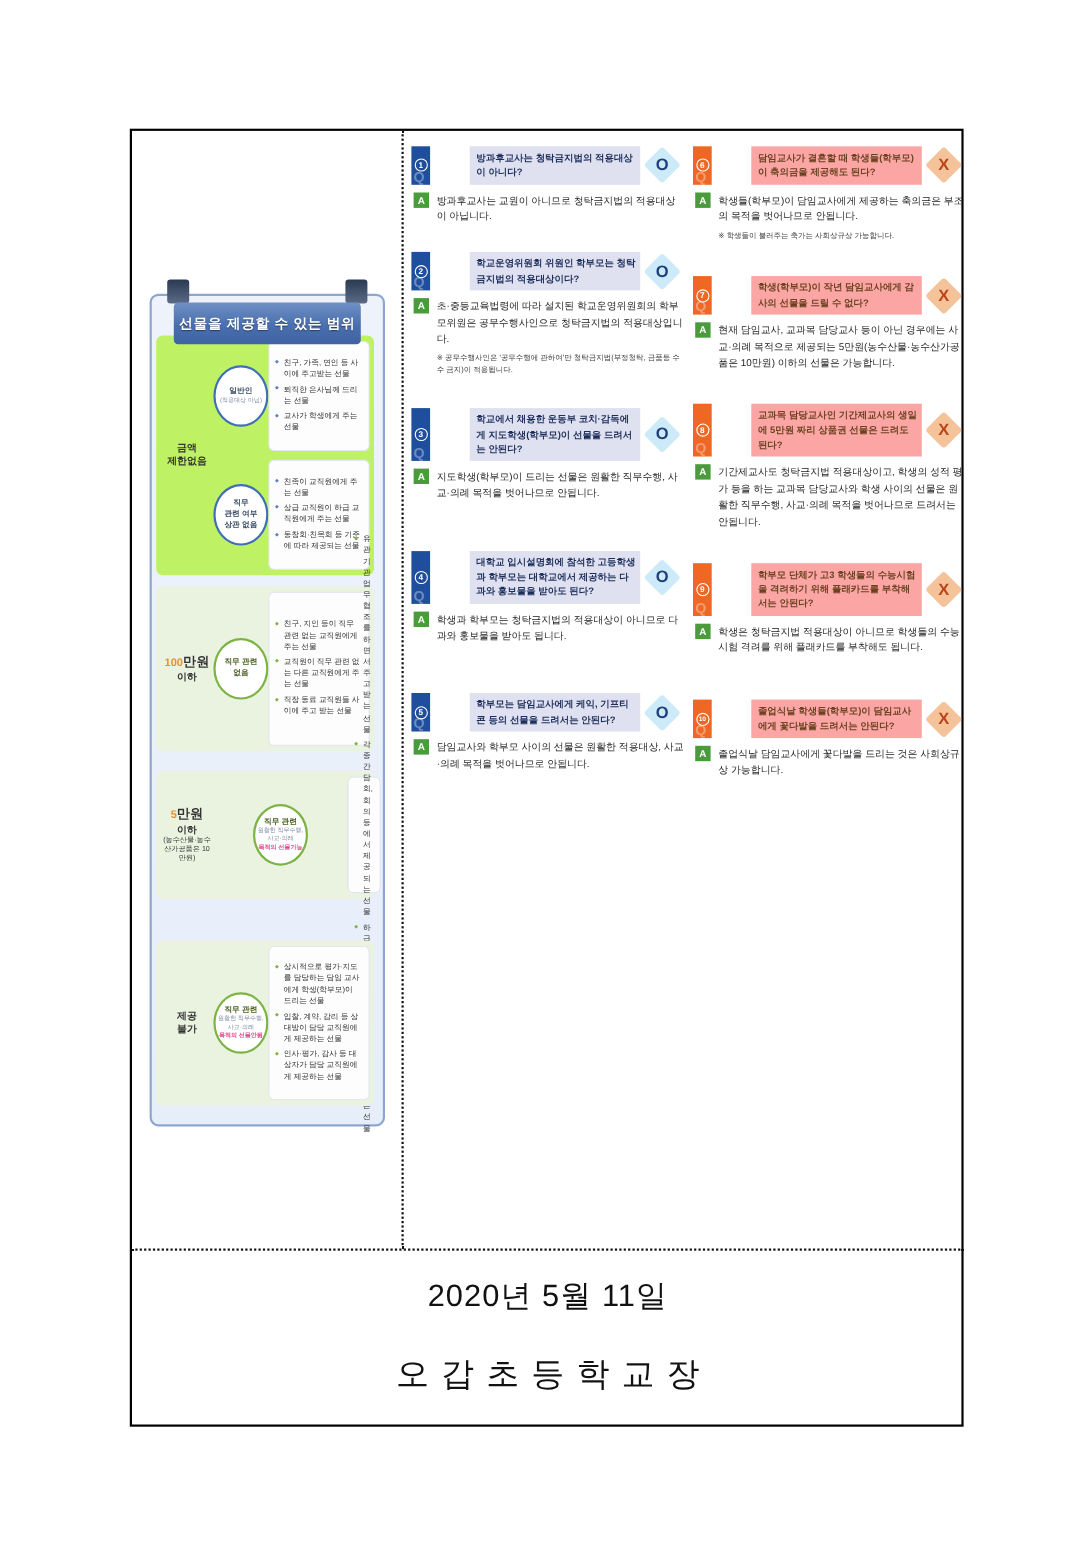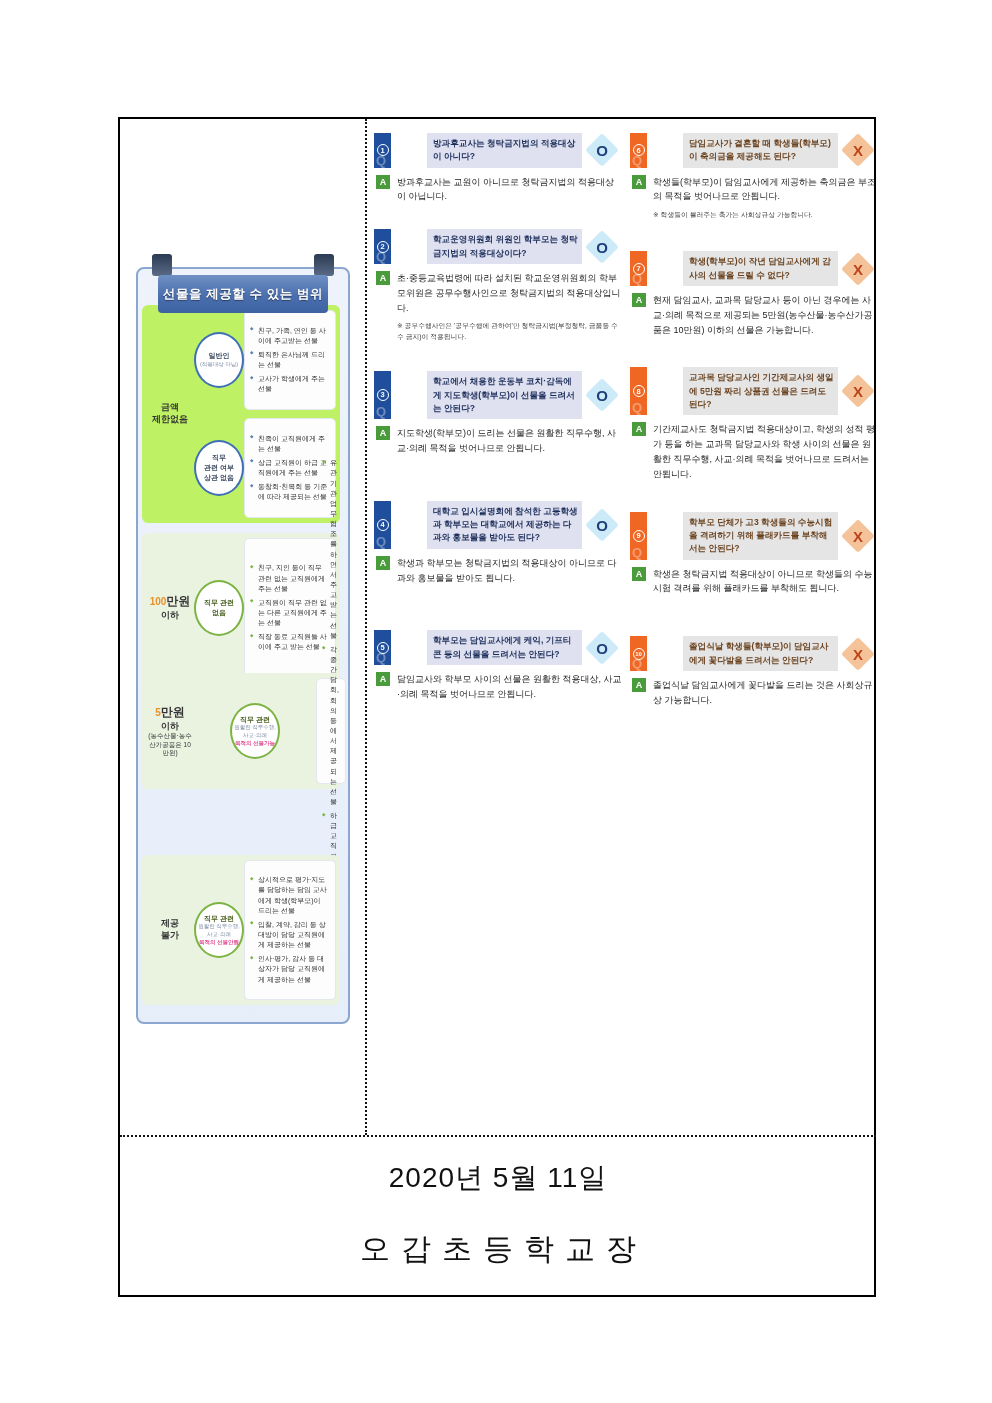--- a/index.html
+++ b/index.html
@@ -200,21 +200,21 @@
     font-size: 15px; font-weight: bold;
     z-index: 2;
   }
   
   .qa-item.o .q-badge { background: #1f4e9c; }
   .qa-item.o .q-text { background: #dfe0f0; color: #1c2e5a; }
   .qa-item.o .diamond { background: #cdeaf8; }
   .qa-item.o .diamond-glyph { color: #1f3f7a; }
   
   .qa-item.x .q-badge { background: #ef6722; }
-  .qa-item.x .q-text { background: #e5e5e5; color: #6b4320; }
+  .qa-item.x .q-text { background: #fca5a5; color: #6b4320; }
   .qa-item.x .diamond { background: #f5c39a; }
   .qa-item.x .diamond-glyph { color: #bb441b; }
 
   .a-row {
     display: flex;
     margin-top: 7px;
     padding-left: 2px;
   }
   .a-badge {
     flex: 0 0 14px;
@@ -324,21 +324,21 @@
           <span>직무 관련</span>
           <span>없음</span>
         </div>
         <ul class="bullets">
           <li>친구, 지인 등이 직무 관련 없는 교직원에게 주는 선물</li>
           <li>교직원이 직무 관련 없는 다른 교직원에게 주는 선물</li>
           <li>직장 동료 교직원들 사이에 주고 받는 선물</li>
         </ul>
       </div>
 
-      <div class="tier green-tier" style="top:424px; height:116px; padding:5px 4px;gap:36px;">
+      <div class="tier green-tier" style="top:452px; height:116px; padding:5px 4px;gap:36px;">
         <div class="tier-label">
           <span class="amt"><b class="num" style="color:#e8912b;">5</b><span>만원</span></span>
           <span>이하</span>
           <span class="sub">(농수산물·농수산가공품은 10만원)</span>
         </div>
         <div class="circle green">
           <span>직무 관련</span>
           <span class="tiny">원활한 직무수행, 사교·의례</span>
           <span class="pink">목적의 선물가능</span>
         </div>

